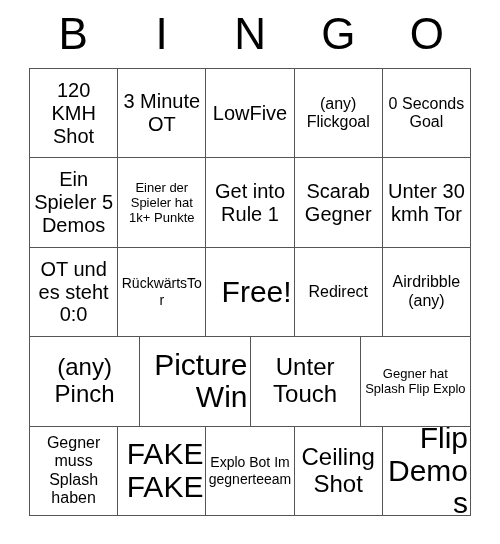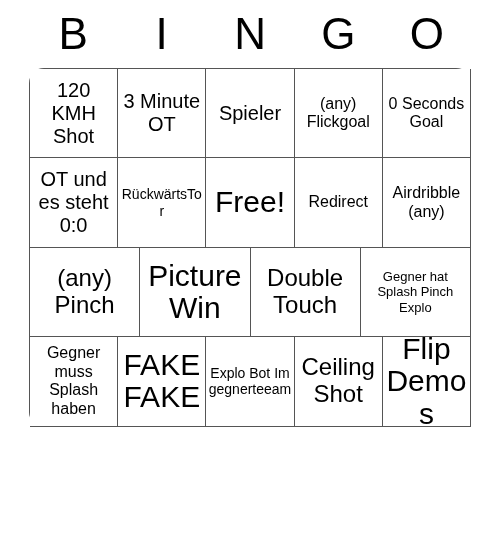--- a/index.html
+++ b/index.html
@@ -40,21 +40,20 @@
     color: #000;
     user-select: none;
   }
 
   
   .grid {
     width: 442px;
     border-top: 1.5px solid #555555;
     border-left: 1.5px solid #555555;
     box-sizing: border-box;
-    border-radius: 15px;
   }
   .grid-row {
     display: flex;
     width: 100%;
   }
   .cell {
     position: relative;
     flex: 1 1 0;
     width: 88.4px;
     height: 89.4px;
@@ -77,21 +76,21 @@
     word-wrap: break-word;
     color: #000000;
   }
 
   
   .cell-text[data-size="xs"]  { font-size: 14px; line-height: 1.2; }
   .cell-text[data-size="s"]   { font-size: 13px;   line-height: 1.18; }
   .cell-text[data-size="m"]   { font-size: 16px;   line-height: 1.16; text-align: center; }
   .cell-text[data-size="l"]   { font-size: 20px;   line-height: 1.14; }
   .cell-text[data-size="xl"]  { font-size: 24px;   line-height: 1.12; }
-  .cell-text[data-size="xxl"] { font-size: 30px;   line-height: 1.08; }
+  .cell-text[data-size="xxl"] { font-size: 30px;   line-height: 1.08; text-align: right; }
 </style>
 </head>
 <body>
 
 <div id="bingo-card">
 
   <div class="header-row">
     <div class="header-cell">B</div>
     <div class="header-cell">I</div>
     <div class="header-cell">N</div>
@@ -101,27 +100,44 @@
 
   <div class="grid" id="bingo-grid">
       <div class="grid-row">
         <div class="cell">
           <span class="cell-text" data-size="l">120 KMH Shot</span>
         </div>
         <div class="cell">
           <span class="cell-text" data-size="l">3 Minute OT</span>
         </div>
         <div class="cell">
-          <span class="cell-text" data-size="l">Spieler</span>
+          <span class="cell-text" data-size="l">LowFive</span>
         </div>
         <div class="cell">
           <span class="cell-text" data-size="m">(any) Flickgoal</span>
         </div>
         <div class="cell">
           <span class="cell-text" data-size="m">0 Seconds Goal</span>
+        </div>
+      </div>
+      <div class="grid-row">
+        <div class="cell">
+          <span class="cell-text" data-size="l">Ein Spieler 5 Demos</span>
+        </div>
+        <div class="cell">
+          <span class="cell-text" data-size="s">Einer der Spieler hat 1k+ Punkte</span>
+        </div>
+        <div class="cell">
+          <span class="cell-text" data-size="l">Get into Rule 1</span>
+        </div>
+        <div class="cell">
+          <span class="cell-text" data-size="l">Scarab Gegner</span>
+        </div>
+        <div class="cell">
+          <span class="cell-text" data-size="l">Unter 30 kmh Tor</span>
         </div>
       </div>
       <div class="grid-row">
         <div class="cell">
           <span class="cell-text" data-size="l">OT und es steht 0:0</span>
         </div>
         <div class="cell">
           <span class="cell-text" data-size="xs">RückwärtsTor</span>
         </div>
         <div class="cell">
@@ -135,24 +151,24 @@
         </div>
       </div>
       <div class="grid-row">
         <div class="cell">
           <span class="cell-text" data-size="xl">(any) Pinch</span>
         </div>
         <div class="cell">
           <span class="cell-text" data-size="xxl">Picture Win</span>
         </div>
         <div class="cell">
-          <span class="cell-text" data-size="xl">Double Touch</span>
+          <span class="cell-text" data-size="xl">Unter Touch</span>
         </div>
         <div class="cell">
-          <span class="cell-text" data-size="s">Gegner hat Splash Pinch Explo</span>
+          <span class="cell-text" data-size="s">Gegner hat Splash Flip Explo</span>
         </div>
       </div>
       <div class="grid-row">
         <div class="cell">
           <span class="cell-text" data-size="m">Gegner muss Splash haben</span>
         </div>
         <div class="cell">
           <span class="cell-text" data-size="xxl">FAKE FAKE</span>
         </div>
         <div class="cell">

